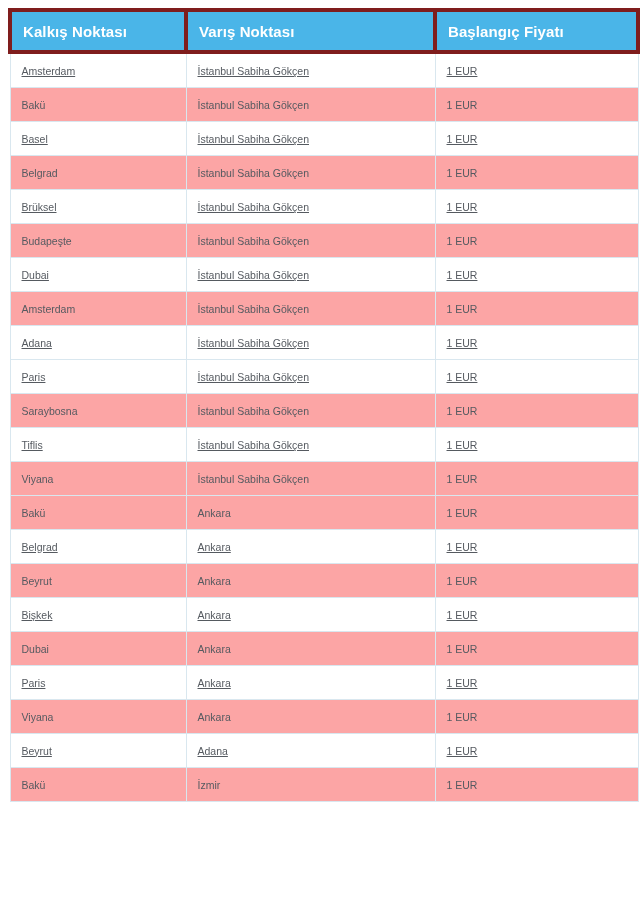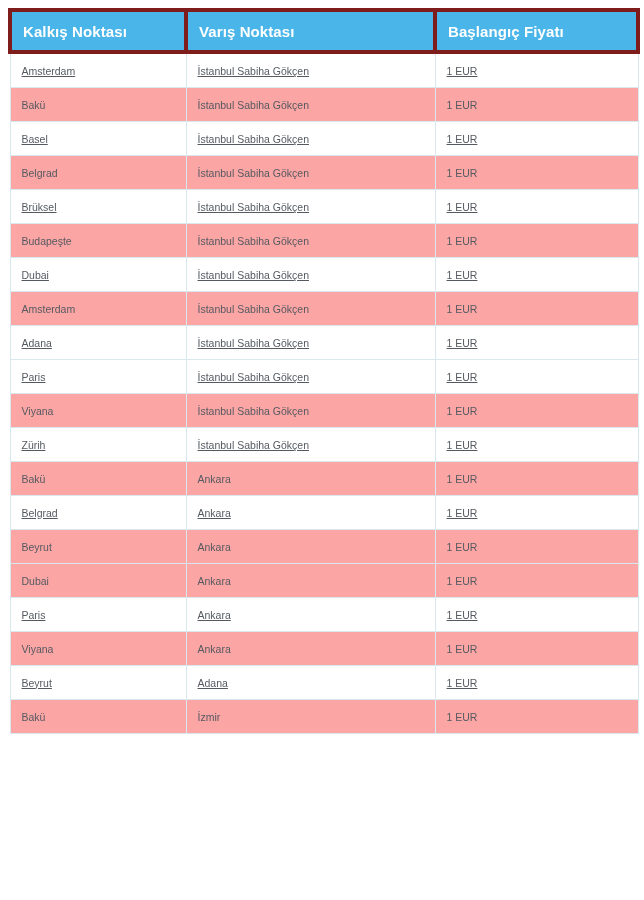--- a/index.html
+++ b/index.html
@@ -127,41 +127,51 @@
           <td>Adana</td>
           <td>İstanbul Sabiha Gökçen</td>
           <td>1 EUR</td>
         </tr>
         <tr class="odd">
           <td>Paris</td>
           <td>İstanbul Sabiha Gökçen</td>
           <td>1 EUR</td>
         </tr>
         <tr class="even">
+          <td>Saraybosna</td>
+          <td>İstanbul Sabiha Gökçen</td>
+          <td>1 EUR</td>
+        </tr>
+        <tr class="odd">
+          <td>Tiflis</td>
+          <td>İstanbul Sabiha Gökçen</td>
+          <td>1 EUR</td>
+        </tr>
+        <tr class="even">
           <td>Viyana</td>
           <td>İstanbul Sabiha Gökçen</td>
           <td>1 EUR</td>
         </tr>
-        <tr class="odd">
-          <td>Zürih</td>
-          <td>İstanbul Sabiha Gökçen</td>
-          <td>1 EUR</td>
-        </tr>
         <tr class="even">
           <td>Bakü</td>
           <td>Ankara</td>
           <td>1 EUR</td>
         </tr>
         <tr class="odd">
           <td>Belgrad</td>
           <td>Ankara</td>
           <td>1 EUR</td>
         </tr>
         <tr class="even">
           <td>Beyrut</td>
+          <td>Ankara</td>
+          <td>1 EUR</td>
+        </tr>
+        <tr class="odd">
+          <td>Bişkek</td>
           <td>Ankara</td>
           <td>1 EUR</td>
         </tr>
         <tr class="even">
           <td>Dubai</td>
           <td>Ankara</td>
           <td>1 EUR</td>
         </tr>
         <tr class="odd">
           <td>Paris</td>

